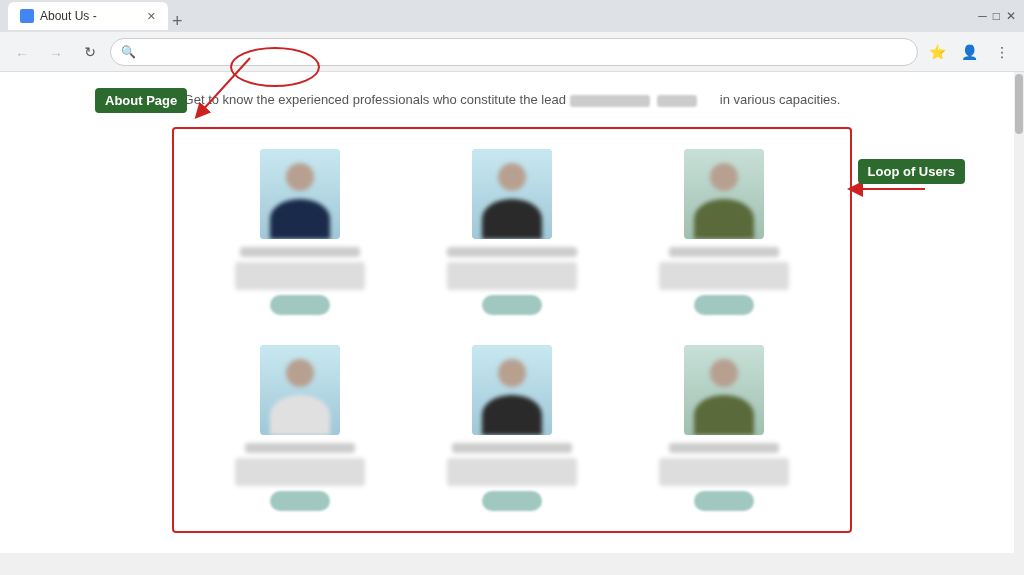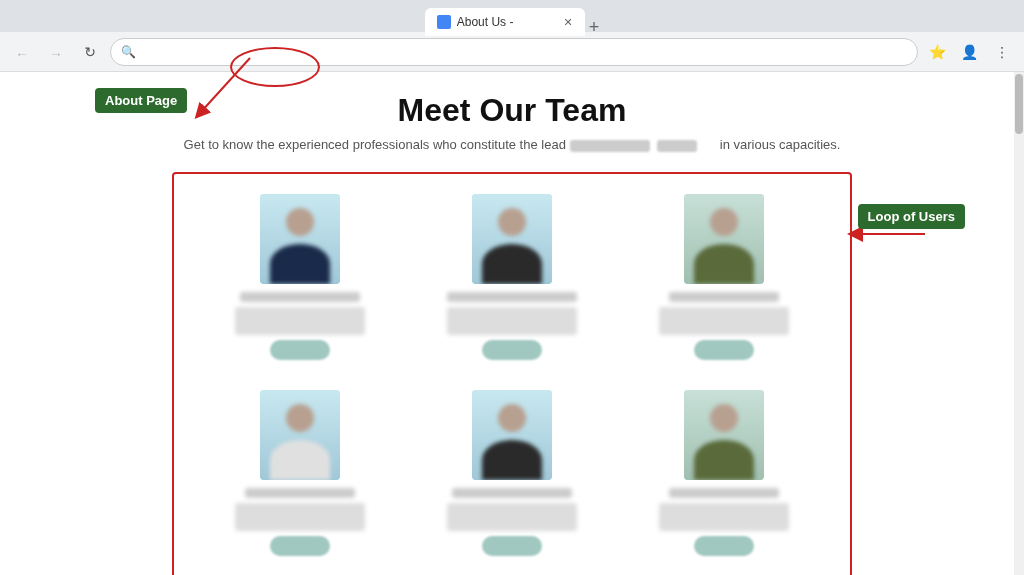--- a/index.html
+++ b/index.html
@@ -3,23 +3,22 @@
   <meta charset="utf-8">
   <style>
     * { margin: 0; padding: 0; box-sizing: border-box; }
     body { font-family: Arial, sans-serif; background: #f0f0f0; width: 1024px; height: 575px; overflow: hidden; }
 
     .browser-titlebar {
       background: #dee1e6;
       height: 32px;
       display: flex;
       align-items: center;
-      padding: 8px 8px;
+      padding: 0 8px;
       gap: 8px;
-      flex-direction: column;
     }
     .tab {
       background: #fff;
       border-radius: 6px 6px 0 0;
       padding: 6px 12px;
       font-size: 12px;
       display: flex;
       align-items: center;
       gap: 6px;
       min-width: 160px;
@@ -310,21 +309,20 @@
       </marker>
     </defs>
   </svg>
 
   <div class="page-content" style="position:relative;">
 
     <div class="annotation-label about-page-label" style="position:fixed;top:88px;left:95px;">
       <span>About Page</span>
     </div>
 
-    <h1 class="page-title">Meet Our Team</h1>
 
     <p class="page-subtitle">
       <span>Get to know the experienced professionals who constitute the lead</span>
       <span class="subtitle-blur"></span>
       <span class="subtitle-blur" style="width:40px;margin-left:4px;"></span>
       <span style="margin-left:19px;">in various capacities.</span>
     </p>
 
     <div class="team-grid-wrapper" style="position:relative;">
 

